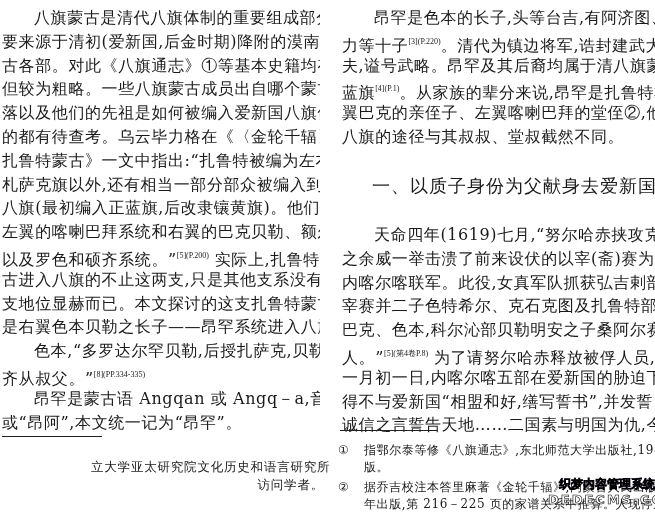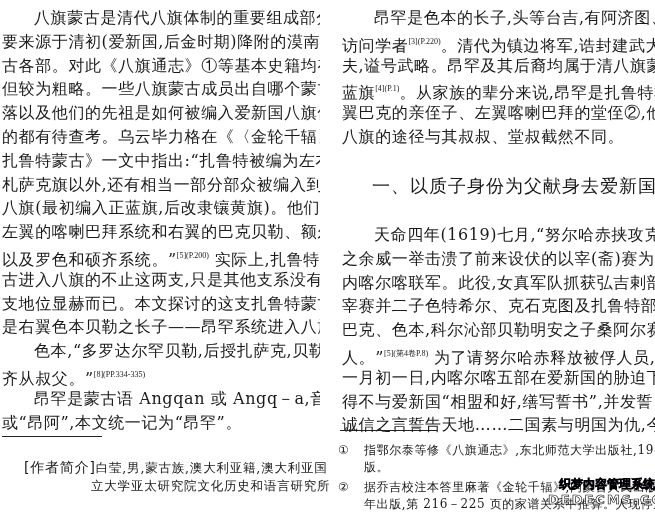--- a/index.html
+++ b/index.html
@@ -72,27 +72,27 @@
   <div class="line">是右翼色本贝勒之长子——昂罕系统进入八旗的</div>
   <div class="line indent">色本,“多罗达尔罕贝勒,后授扎萨克,贝勒内</div>
   <div class="line"><span>齐从叔父。”</span><sup>[8](PP.334-335)</sup></div>
   <div class="line indent">昂罕是蒙古语 Angqan 或 Angq－a,音“昂罕”</div>
   <div class="line">或“昂阿”,本文统一记为“昂罕”。</div>
 </div>
 
 <div class="rule" style="left:2px; top:436px; width:100px;"></div>
 
 <div class="author">
-  <div class="row"><span class="label">[作者简介]</span><span>白莹,男,蒙古族,澳大利亚籍,澳大利亚国</span></div>
   <div class="row cont">立大学亚太研究院文化历史和语言研究所</div>
+  <div class="row cont">访问学者。</div>
 </div>
 
 <div class="col col-right">
   <div class="line indent">昂罕是色本的长子,头等台吉,有阿济图、阿济</div>
-  <div class="line"><span>访问学者</span><sup>[3](P.220)</sup><span>。清代为镇边将军,诰封建武大</span></div>
+  <div class="line"><span>力等十子</span><sup>[3](P.220)</sup><span>。清代为镇边将军,诰封建武大</span></div>
   <div class="line">夫,谥号武略。昂罕及其后裔均属于清八旗蒙古正</div>
   <div class="line"><span>蓝旗</span><sup>[4](P.1)</sup><span>。从家族的辈分来说,昂罕是扎鲁特右</span></div>
   <div class="line">翼巴克的亲侄子、左翼喀喇巴拜的堂侄②,他进人</div>
   <div class="line">八旗的途径与其叔叔、堂叔截然不同。</div>
 </div>
 
 <div class="heading">一、以质子身份为父献身去爱新国</div>
 
 <div class="col col-right" style="top:223px;">
   <div class="line indent">天命四年(1619)七月,“努尔哈赤挟攻克铁岭</div>

